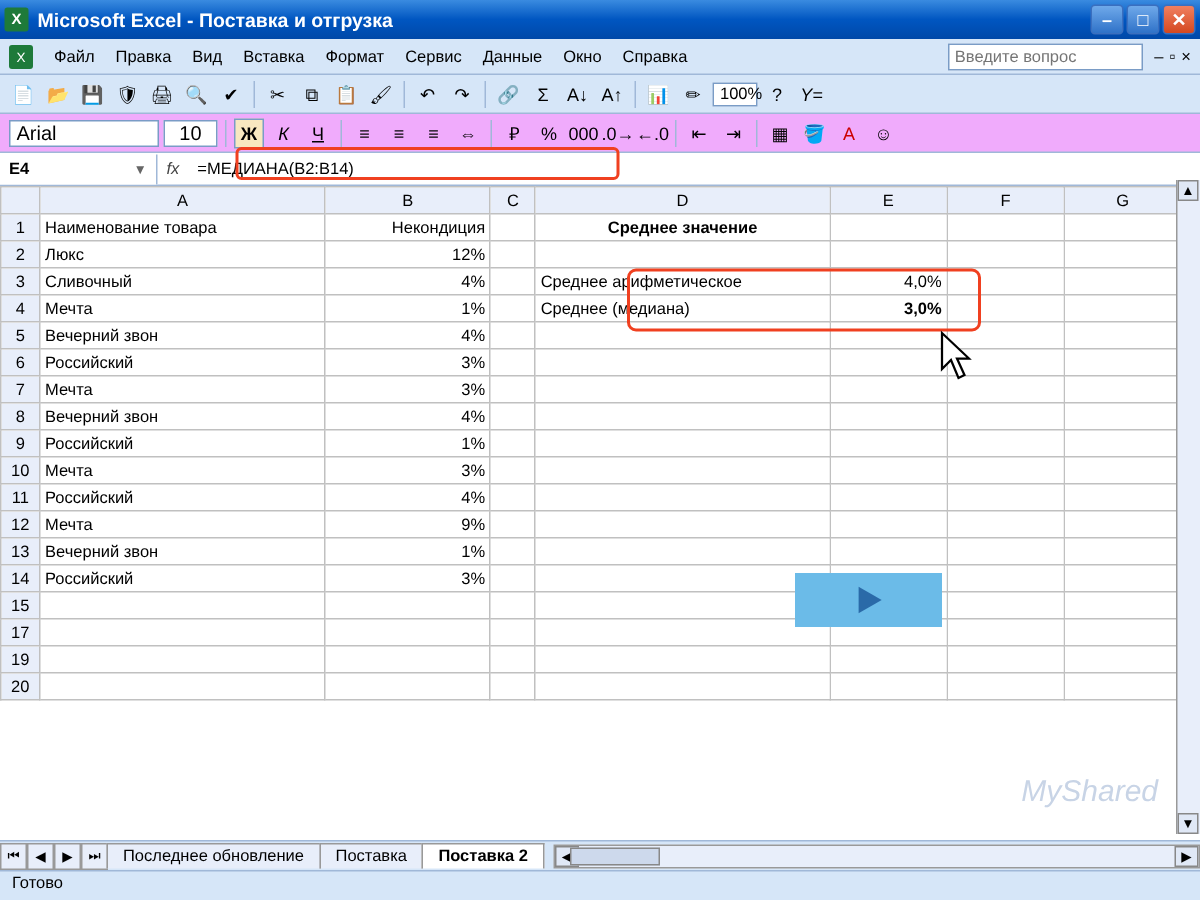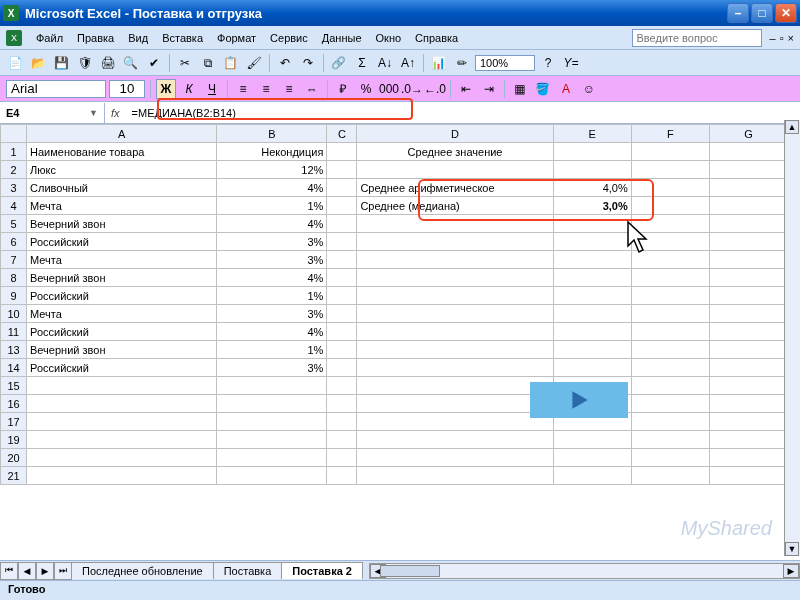--- a/index.html
+++ b/index.html
@@ -146,21 +146,21 @@
     background: #e8eefa;
     text-align: center;
     font-weight: normal;
   }
   th.colhdr { width: auto; }
   th.rowhdr { width: 26px; background:#e8eefa; text-align:center;}
   th.sel-col, th.sel-row { background:#d0b080; }
   td.data-border { border:1px solid #000;margin-left:16px; }
   td.ralign { text-align:right; }
   td.lalign { text-align:left; }
-  td.calign { text-align:center; }
+  td.calign { text-align:center;font-weight:bold; }
   td.selcell { border:2px solid #000;margin-left:20px; }
   .corner { width:26px; background:#e8eefa; }
 
   .hl-box1 {
     position:absolute;
     border:2px solid #f04020; border-radius:6px;
     top: 55px; left: 418px;
     width: 236px; height: 42px;
     pointer-events:none;
   }
@@ -204,21 +204,20 @@
   .hscroll .thumb { position:absolute; left:10px; top:1px; width:60px; height:12px; background:#cdd9ec; border:1px solid #888;}
   .hscroll .arL, .hscroll .arR { position:absolute; top:0; width:16px; height:14px; background:#e0e8f6; border:1px solid #888; display:flex;align-items:center;justify-content:center;font-size:9px;}
   .hscroll .arL{left:0;} .hscroll .arR{right:0;}
 
   .statusbar {
     height: 20px;
     background:#d6e6f8;
     border-top:1px solid #a0b8d8;
     padding: 2px 8px;
     font-size:11px;
-    font-weight:bold;
   }
   .watermark {
     position:absolute;
     right: 28px; bottom: 20px;
     font-size: 20px;
     color: #c8d4e6;
     font-style: italic;
     pointer-events:none;
   }
   .vscroll {
@@ -276,21 +275,21 @@
   <div class="tbtn">↶</div>
   <div class="tbtn">↷</div>
   <div class="tsep"></div>
   <div class="tbtn">🔗</div>
   <div class="tbtn">Σ</div>
   <div class="tbtn">A↓</div>
   <div class="tbtn">A↑</div>
   <div class="tsep"></div>
   <div class="tbtn">📊</div>
   <div class="tbtn">✏</div>
-  <span style="background:#fff;border:1px solid #7a9cc6;padding:1px 4px;width:60px;">100%</span>
+  <span style="background:#fff;border:1px solid #7a9cc6;padding:1px 4px;width:30px;">100%</span>
   <div class="tbtn">?</div>
   <div class="tbtn" style="font-style:italic;">Y=</div>
 </div>
 
 <div class="toolbar2">
   <input class="font-name" value="Arial" style="">
   <input class="font-size" value="10" style="">
   <div class="tsep"></div>
   <div class="tbtn" style="font-weight:bold; border:1px solid #7a9cc6; background:#f8e8c0;">Ж</div>
   <div class="tbtn" style="font-style:italic;">К</div>
@@ -455,20 +454,30 @@
           <th class="rowhdr">11</th>
           <td class="data-border lalign">Российский</td>
           <td class="data-border ralign">4%</td>
           <td></td>
           <td class="lalign"></td>
           <td class="ralign"></td>
           <td></td>
           <td></td>
         </tr>
         <tr>
+          <th class="rowhdr">12</th>
+          <td class="data-border lalign">Мечта</td>
+          <td class="data-border ralign">9%</td>
+          <td></td>
+          <td class="lalign"></td>
+          <td class="ralign"></td>
+          <td></td>
+          <td></td>
+        </tr>
+        <tr>
           <th class="rowhdr">13</th>
           <td class="data-border lalign">Вечерний звон</td>
           <td class="data-border ralign">1%</td>
           <td></td>
           <td class="lalign"></td>
           <td class="ralign"></td>
           <td></td>
           <td></td>
         </tr>
         <tr>
@@ -485,30 +494,20 @@
           <th class="rowhdr">15</th>
           <td class="lalign"></td>
           <td class="ralign"></td>
           <td></td>
           <td class="lalign"></td>
           <td class="ralign"></td>
           <td></td>
           <td></td>
         </tr>
         <tr>
-          <th class="rowhdr">16</th>
-          <td class="lalign"></td>
-          <td class="ralign"></td>
-          <td></td>
-          <td class="lalign"></td>
-          <td class="ralign"></td>
-          <td></td>
-          <td></td>
-        </tr>
-        <tr>
           <th class="rowhdr">17</th>
           <td class="lalign"></td>
           <td class="ralign"></td>
           <td></td>
           <td class="lalign"></td>
           <td class="ralign"></td>
           <td></td>
           <td></td>
         </tr>
         <tr>
@@ -516,30 +515,20 @@
           <td class="lalign"></td>
           <td class="ralign"></td>
           <td></td>
           <td class="lalign"></td>
           <td class="ralign"></td>
           <td></td>
           <td></td>
         </tr>
         <tr>
           <th class="rowhdr">20</th>
-          <td class="lalign"></td>
-          <td class="ralign"></td>
-          <td></td>
-          <td class="lalign"></td>
-          <td class="ralign"></td>
-          <td></td>
-          <td></td>
-        </tr>
-        <tr>
-          <th class="rowhdr">21</th>
           <td class="lalign"></td>
           <td class="ralign"></td>
           <td></td>
           <td class="lalign"></td>
           <td class="ralign"></td>
           <td></td>
           <td></td>
         </tr>
       </tbody>
   </table>

